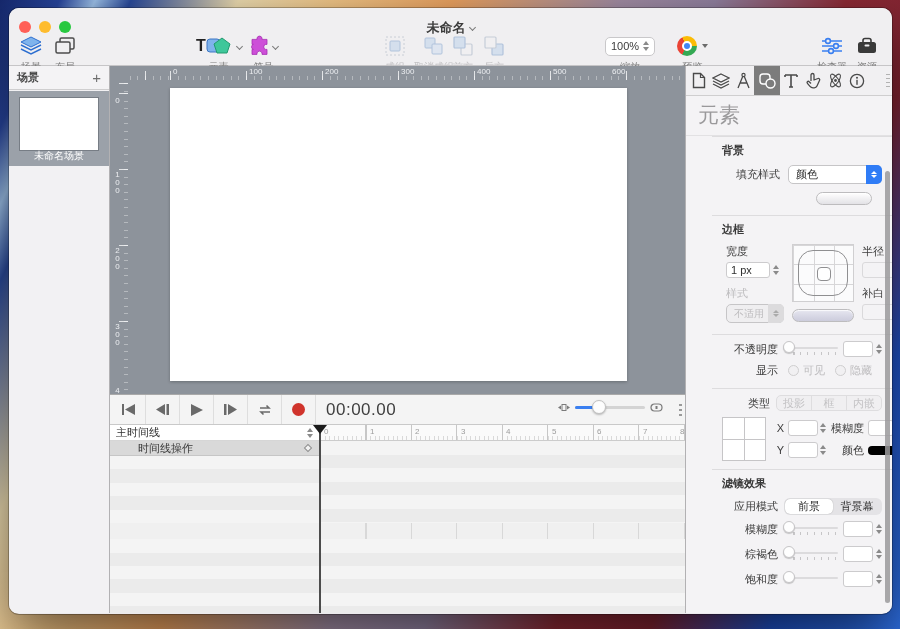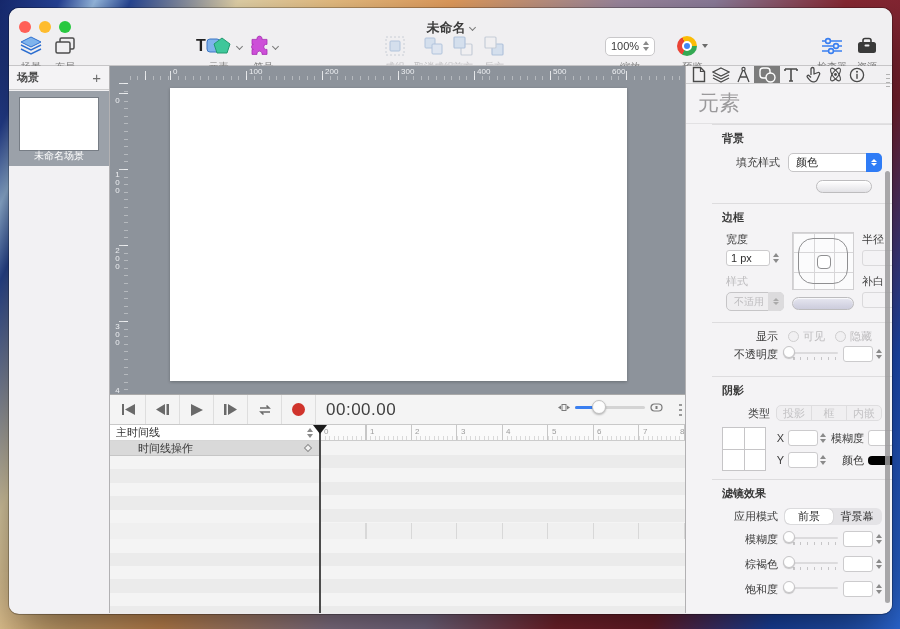--- a/index.html
+++ b/index.html
@@ -573,44 +573,43 @@
               <span class="stepper" style="margin-left:3px">
                   <i class="up"></i>
                   <i class="dn"></i>
                 </span>
             </div>
           </div>
         </div>
       </div>
 
       <div class="section">
-        <div class="frow" style="margin-bottom:2px">
-          <span class="lbl" style="width:56px">显示</span>
-          <span class="radio"></span>
-          <span class="lbl dis">可见</span>
-          <span class="radio"></span>
-          <span class="lbl dis">隐藏</span>
-        </div>
         <div class="frow">
           <span class="lbl" style="width:56px">不透明度</span>
           <span class="slider">
             <span class="track"></span>
               <span class="dots"></span>
               <span class="knob"></span>
           </span>
           <span class="fld" style="width:30px"></span>
           <span class="stepper" style="margin-left:3px">
               <i class="up"></i>
               <i class="dn"></i>
             </span>
         </div>
+        <div class="frow" style="margin-bottom:2px">
+          <span class="lbl" style="width:56px">显示</span>
+          <span class="radio"></span>
+          <span class="lbl dis">可见</span>
+          <span class="radio"></span>
+          <span class="lbl dis">隐藏</span>
+        </div>
       </div>
 
       <div class="section">
-        <div class="sec-head">阴影</div>
         <div class="frow">
           <span class="lbl" style="width:48px">类型</span>
           <span class="seg3">
             <span>投影</span>
             <span>框</span>
             <span>内嵌</span>
           </span>
         </div>
         <div style="display:flex; gap:8px; align-items:center;">
           <span class="shadow-grid"></span>

